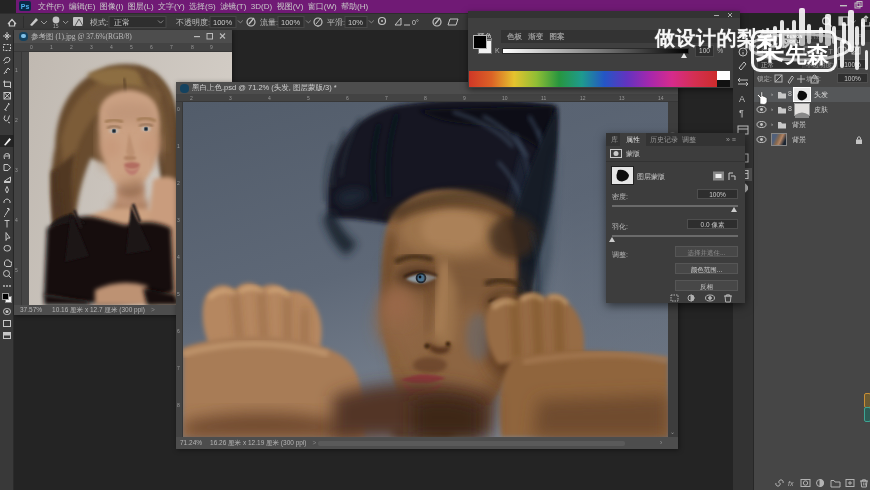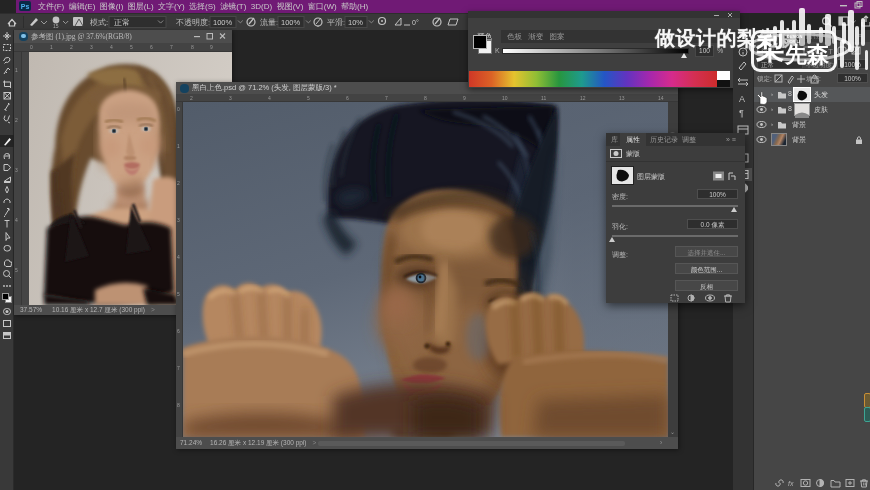--- a/index.html
+++ b/index.html
@@ -373,21 +373,21 @@
 
 <div class="abs" style="left:468px;top:11px;width:272px;height:77px;background:#3f3f3f;box-shadow:0 2px 6px rgba(0,0,0,0.5);">
   <div class="abs" style="left:0;top:0;width:272px;height:7px;background:#333;">
     <svg class="abs" style="left:244px;top:1px;" width="26" height="6">
         <rect x="2" y="3" width="5" height="1" fill="#aaa"></rect>
         <path d="M16,1 l4,4 M20,1 l-4,4" stroke="#aaa" stroke-width="1"></path>
       </svg>
   </div>
   <div class="abs" style="left:0;top:19px;width:272px;height:13px;background:#333;">
     <div class="abs" style="left:0;top:0;width:33px;height:13px;background:#3f3f3f;color:#d8d8d8;font-size:7.5px;text-align:center;line-height:13px;">颜色</div>
-    <div class="abs" style="left:39px;top:0;color:#9a9a9a;font-size:7.5px;line-height:13px;">色板&nbsp;&nbsp;&nbsp;渐变&nbsp;&nbsp;&nbsp;图案</div>
+    <div class="abs" style="left:39px;top:0;color:#9a9a9a;font-size:7.5px;line-height:13px;font-weight:bold;">色板&nbsp;&nbsp;&nbsp;渐变&nbsp;&nbsp;&nbsp;图案</div>
   </div>
   <div class="abs" style="left:10px;top:29px;width:12px;height:12px;background:#f2f2f2;border:1px solid #777;"></div>
   <div class="abs" style="left:5px;top:24px;width:12px;height:12px;background:#000;border:1px solid #b5b5b5;"></div>
   <div class="abs" style="left:27px;top:36px;color:#b5b5b5;font-size:7px;">K</div>
   <div class="abs" style="left:35px;top:38px;width:185px;height:4px;background:linear-gradient(to right,#ffffff,#010101);outline:1px solid #2a2a2a;"></div>
   <div class="abs" style="left:213px;top:42px;width:0;height:0;border-left:3.5px solid transparent;border-right:3.5px solid transparent;border-bottom:5px solid #e5e5e5;"></div>
   <div class="abs" style="left:227px;top:34px;width:17px;height:10px;background:#2e2e2e;border:1px solid #484848;color:#ccc;font-size:6.5px;text-align:center;line-height:10px;">100</div>
   <div class="abs" style="left:249px;top:36px;color:#b5b5b5;font-size:7px;">%</div>
   <div class="abs" style="left:1px;top:60px;width:248px;height:16px;background:linear-gradient(to right,#cf3727,#db6226,#e5c32e,#8fbe35,#27963f,#1e9b8e,#2456c5,#6233bf,#a527ad,#d62b8c,#d42f52,#cd2c2c);"></div>
   <div class="abs" style="left:249px;top:60px;width:13px;height:9px;background:#fff;"></div>

